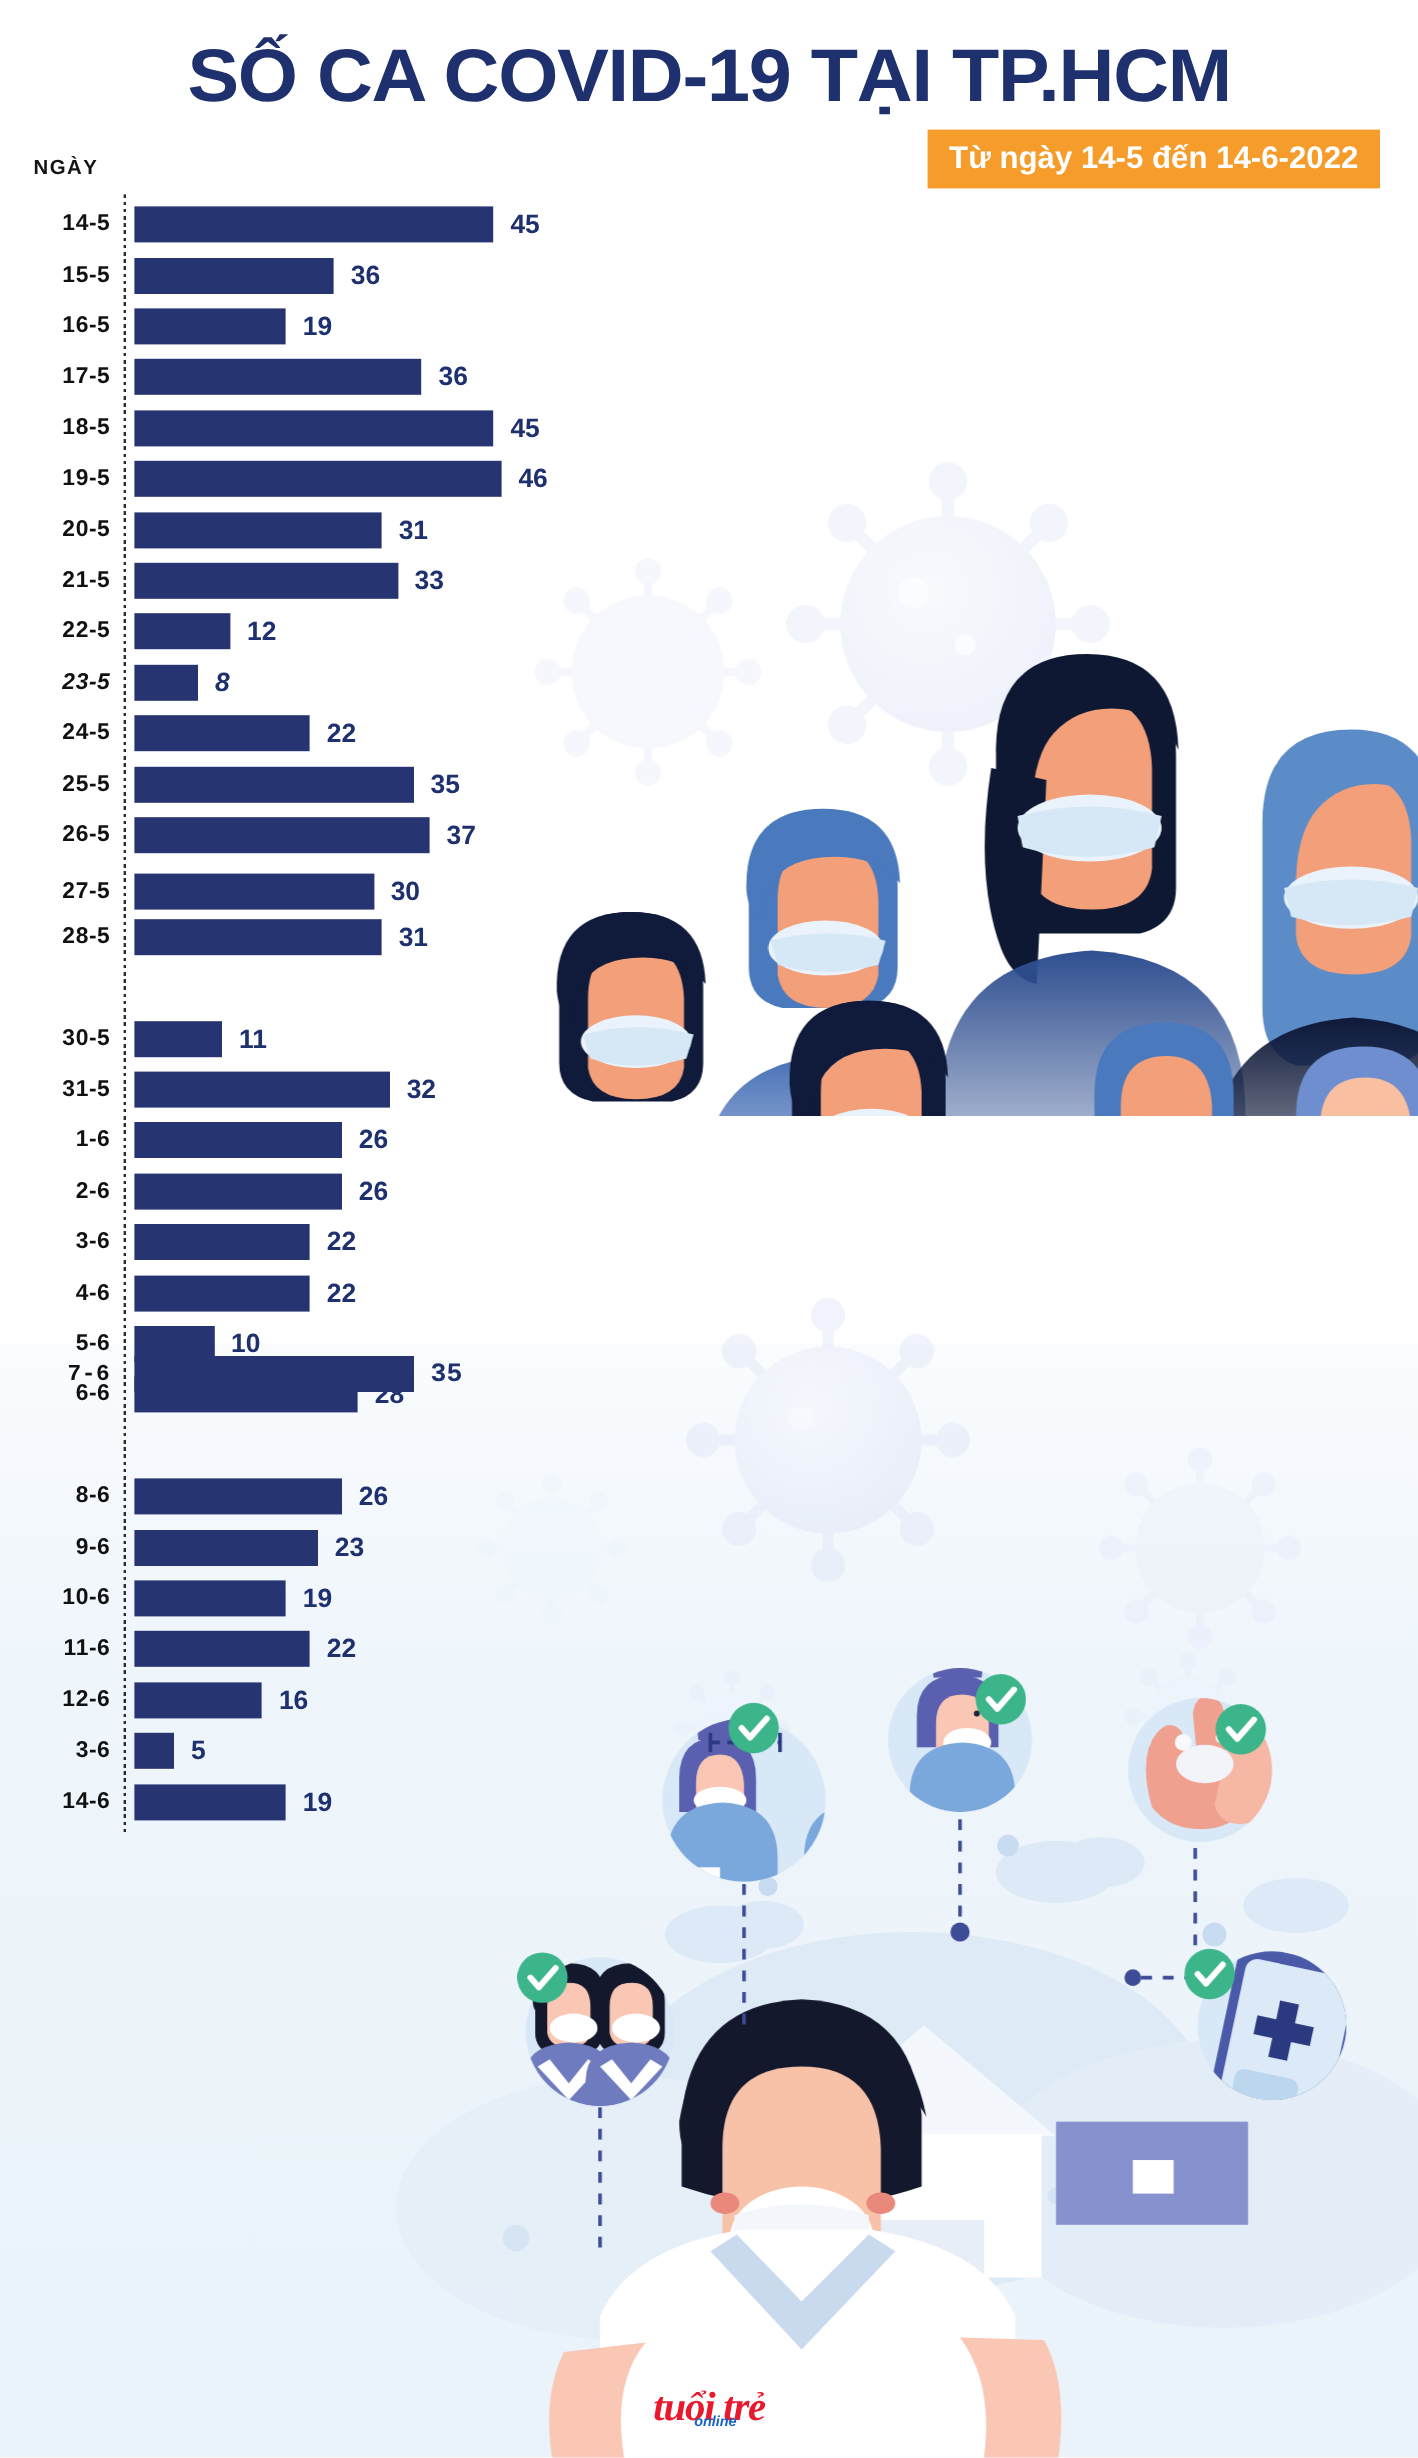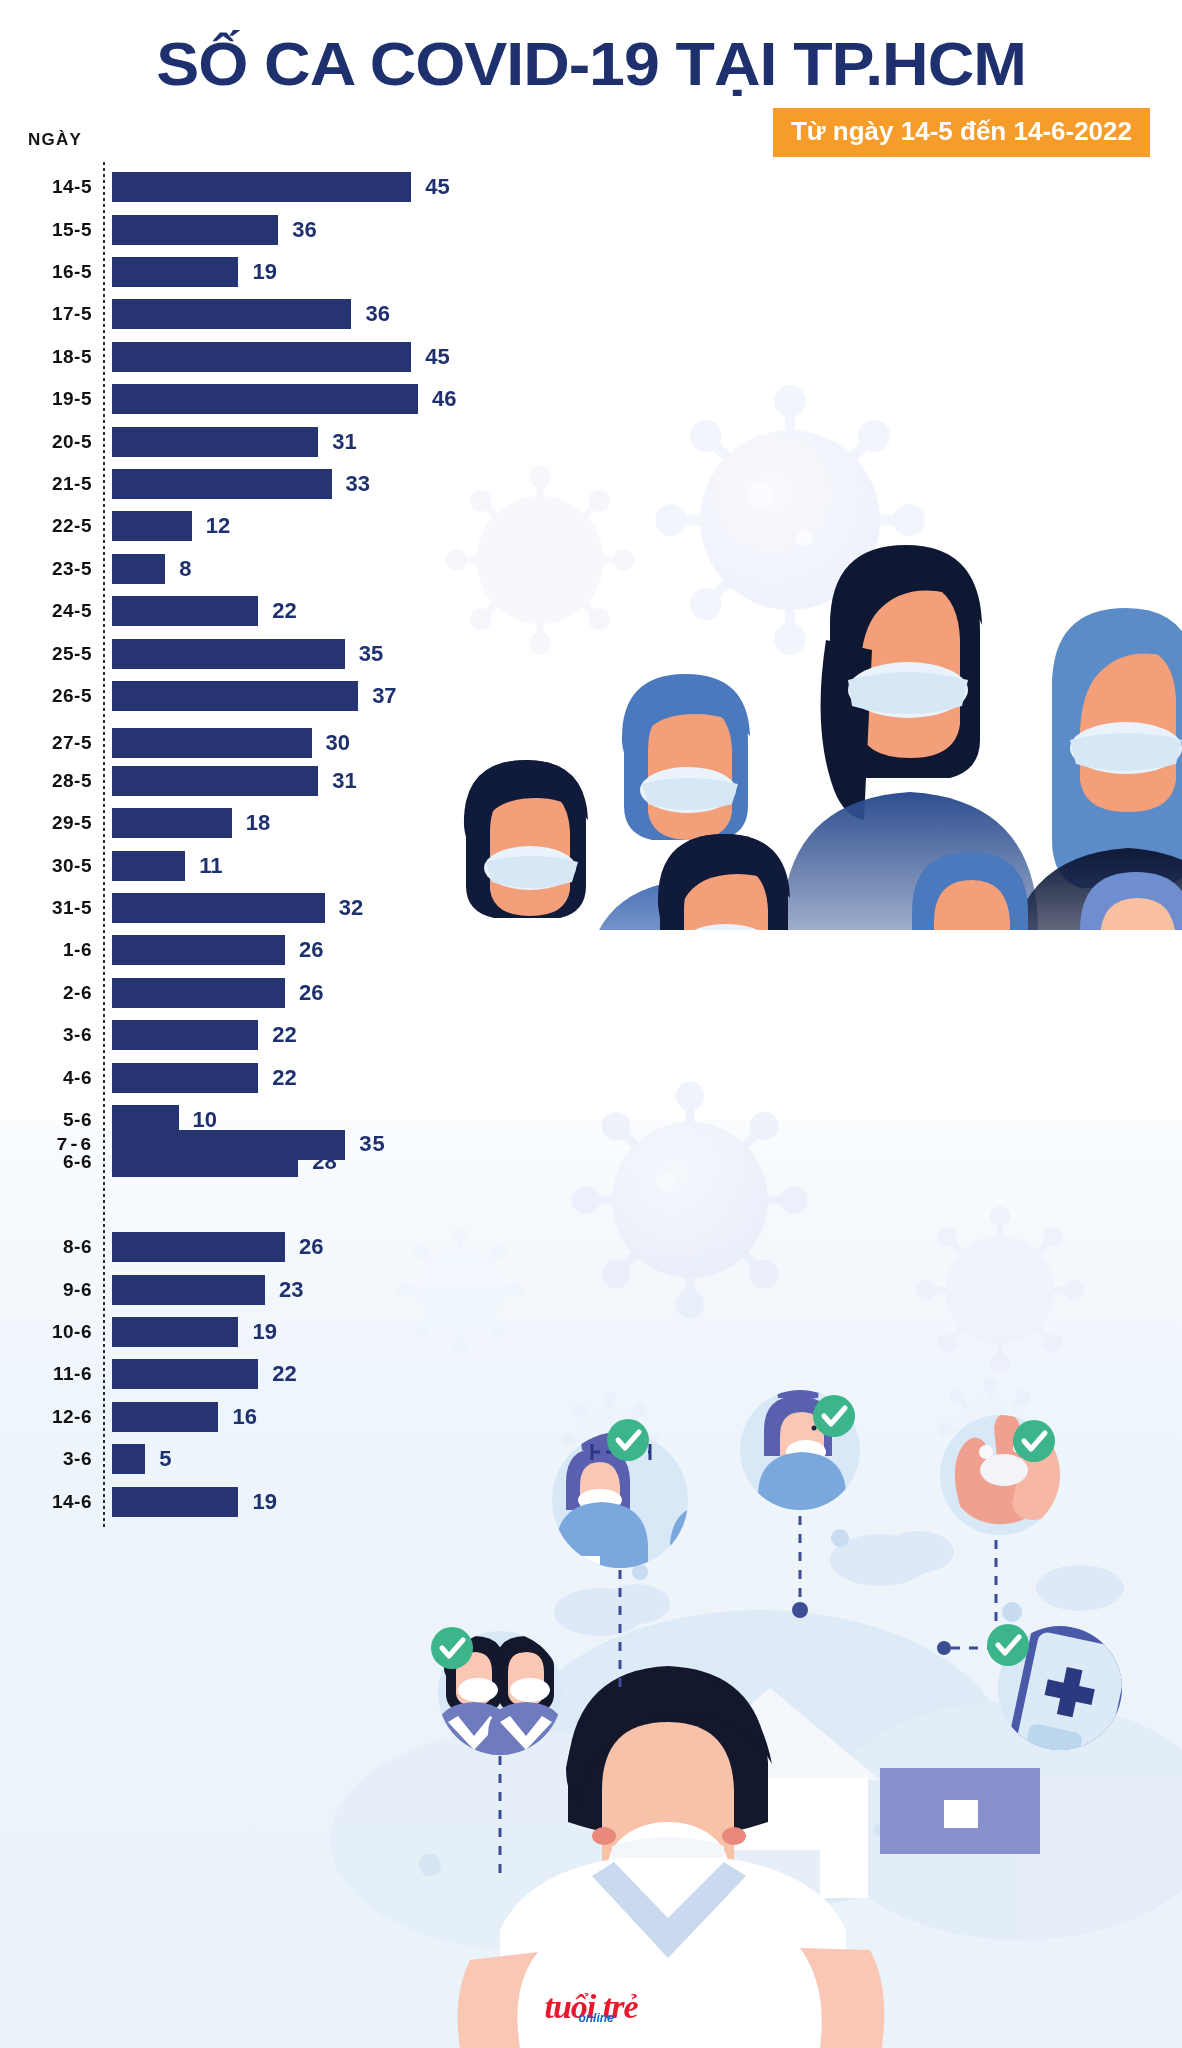--- a/index.html
+++ b/index.html
@@ -593,21 +593,21 @@
       <div class="row" style="top: 300.8px;">
         <div class="row-label">21-5</div>
         <div class="bar" style="width: 219.522px; background: rgb(38, 52, 114);"></div>
         <div class="bar-value" style="left: 345.522px; color: rgb(30, 48, 110);">33</div>
       </div>
       <div class="row" style="top: 343.2px;">
         <div class="row-label">22-5</div>
         <div class="bar" style="width: 79.8261px; background: rgb(38, 52, 114);"></div>
         <div class="bar-value" style="left: 205.826px; color: rgb(30, 48, 110);">12</div>
       </div>
-      <div class="row" style="top: 385.6px;">
+      <div class="row" style="top: 385.6px; font-style: italic;">
         <div class="row-label">23-5</div>
         <div class="bar" style="width: 53.2174px; background: rgb(38, 52, 114);"></div>
         <div class="bar-value" style="left: 179.217px; color: rgb(30, 48, 110);">8</div>
       </div>
       <div class="row" style="top: 428px;">
         <div class="row-label">24-5</div>
         <div class="bar" style="width: 146.348px; background: rgb(38, 52, 114);"></div>
         <div class="bar-value" style="left: 272.348px; color: rgb(30, 48, 110);">22</div>
       </div>
       <div class="row" style="top: 470.4px;">
@@ -622,25 +622,20 @@
       </div>
       <div class="row" style="top: 560px;">
         <div class="row-label">27-5</div>
         <div class="bar" style="width: 199.565px; background: rgb(38, 52, 114);"></div>
         <div class="bar-value" style="left: 325.565px; color: rgb(30, 48, 110);">30</div>
       </div>
       <div class="row" style="top: 597.6px;">
         <div class="row-label">28-5</div>
         <div class="bar" style="width: 206.217px; background: rgb(38, 52, 114);"></div>
         <div class="bar-value" style="left: 332.217px; color: rgb(30, 48, 110);">31</div>
-      </div>
-      <div class="row" style="top: 640px;">
-        <div class="row-label">29-5</div>
-        <div class="bar" style="width: 119.739px; background: rgb(38, 52, 114);"></div>
-        <div class="bar-value" style="left: 245.739px; color: rgb(30, 48, 110);">18</div>
       </div>
       <div class="row" style="top: 682.4px;">
         <div class="row-label">30-5</div>
         <div class="bar" style="width: 73.1739px; background: rgb(38, 52, 114);"></div>
         <div class="bar-value" style="left: 199.174px; color: rgb(30, 48, 110);">11</div>
       </div>
       <div class="row" style="top: 724.8px;">
         <div class="row-label">31-5</div>
         <div class="bar" style="width: 212.87px; background: rgb(38, 52, 114);"></div>
         <div class="bar-value" style="left: 338.87px; color: rgb(30, 48, 110);">32</div>

